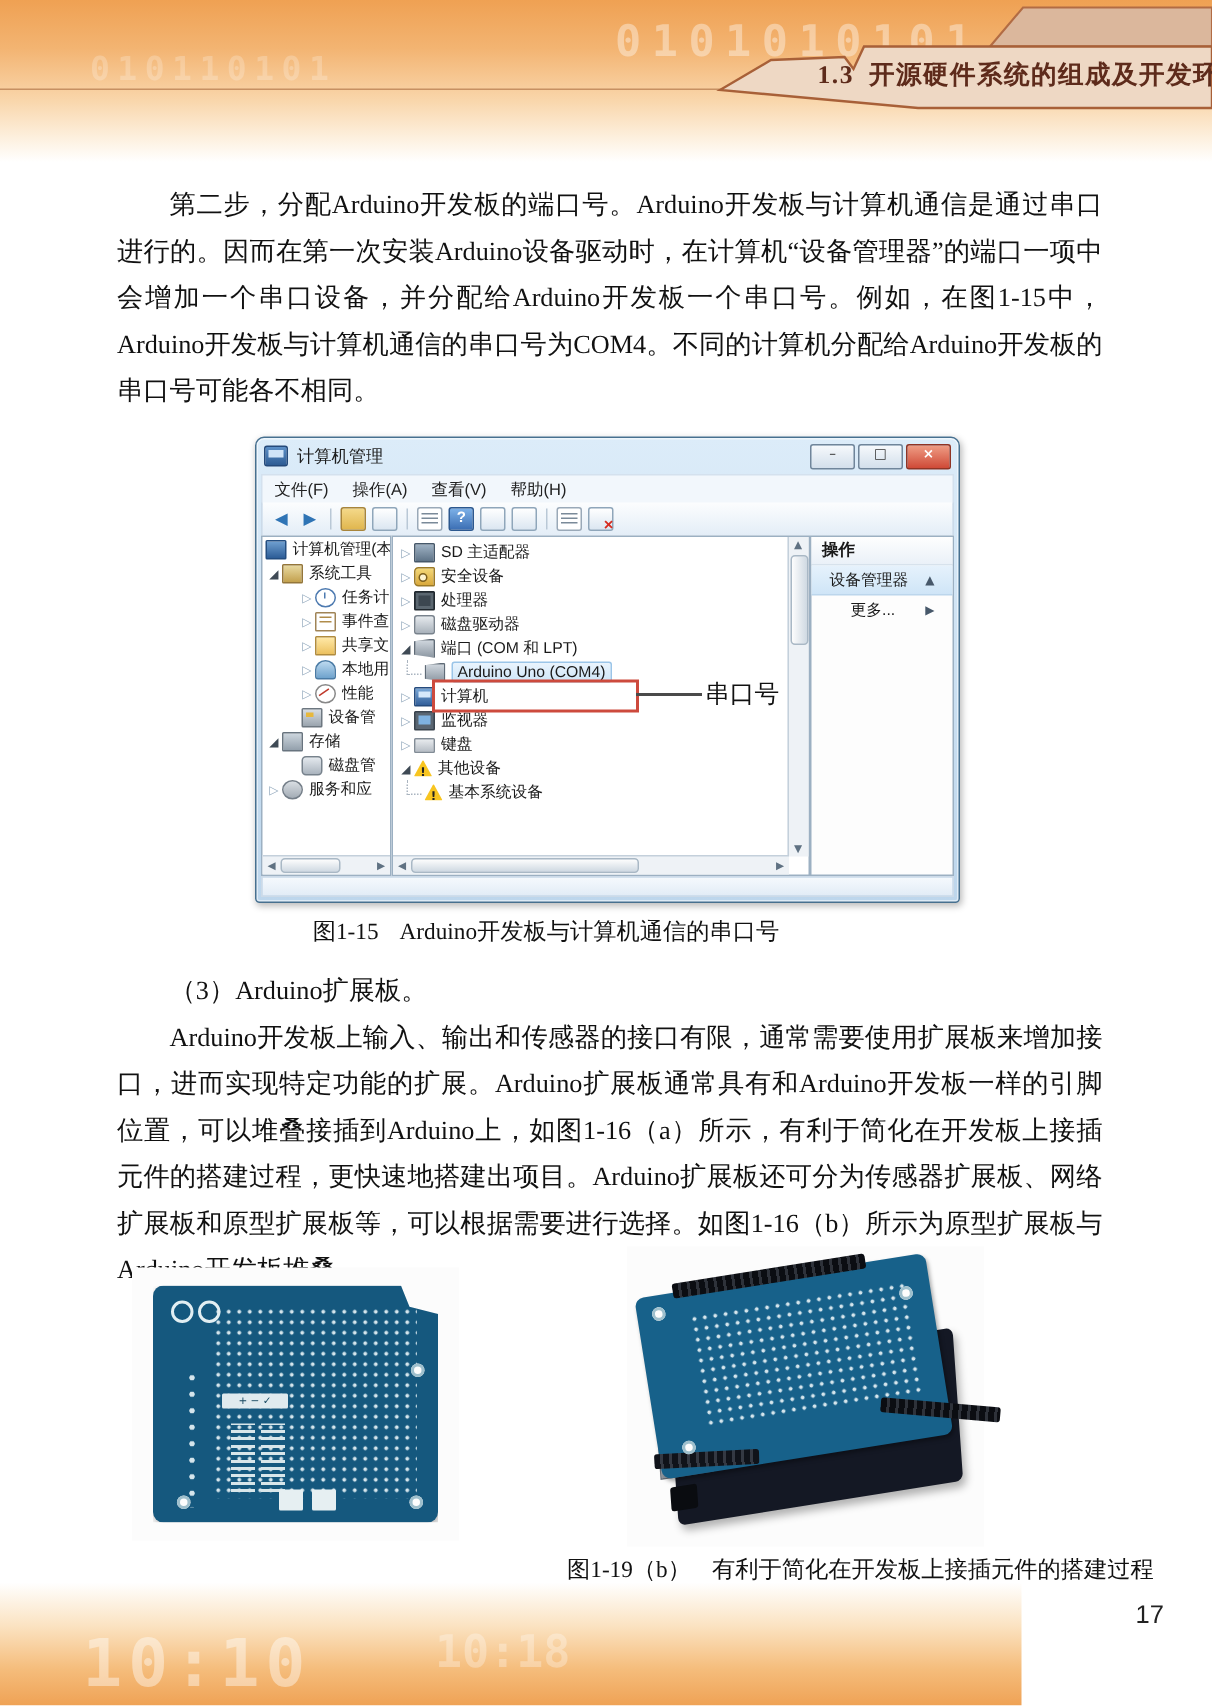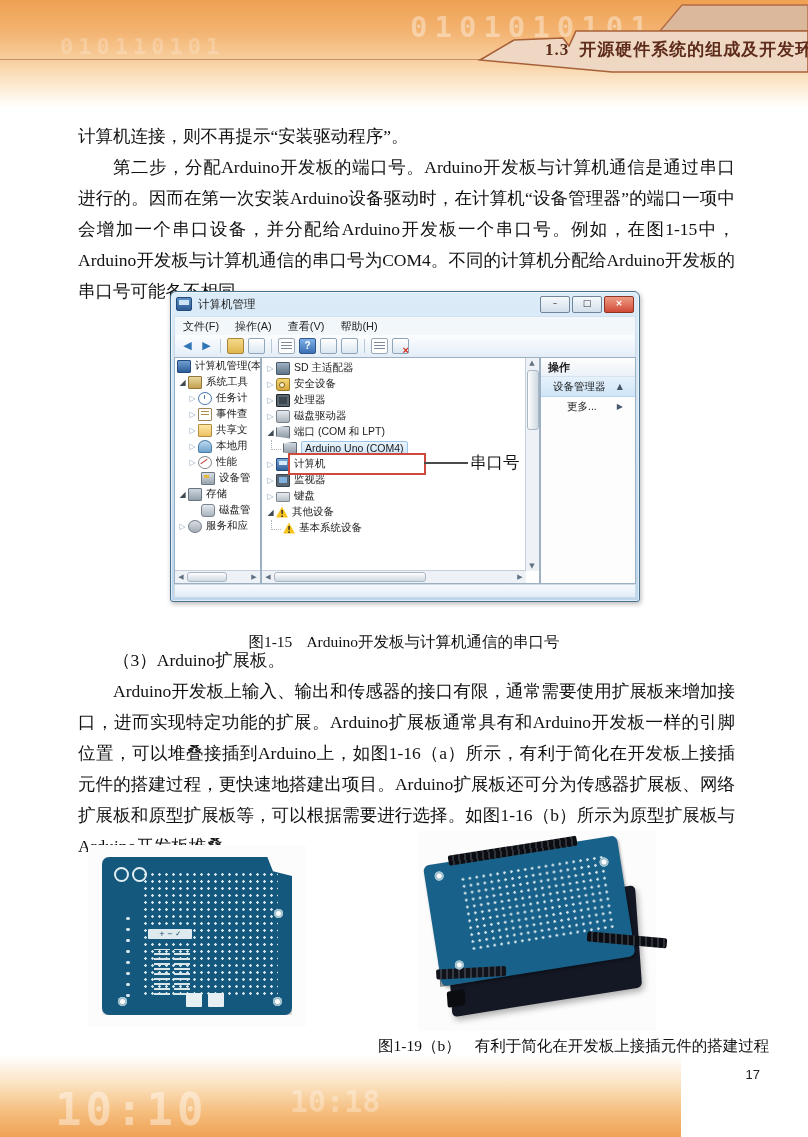--- a/index.html
+++ b/index.html
@@ -60,21 +60,21 @@
   .pane{position:absolute;background:#fff;border:1px solid #9cb0c2;}
   .pane-left{left:3px;top:65px;width:85px;bottom:17px;overflow:hidden;}
   .pane-mid{left:90px;top:65px;width:277px;bottom:17px;}
   .pane-right{left:369px;top:65px;right:3px;bottom:17px;background:#fdfdfd;}
   .trow{height:16px;display:flex;align-items:center;font-size:10.5px;color:#1a1a1a;white-space:nowrap;padding-left:2px;}
   .arr{width:11px;text-align:center;font-family:"DejaVu Sans",sans-serif;font-size:8px;flex:0 0 11px;}
   .arr.c::before{content:"▷";color:#93a9bd;}
   .arr.e::before{content:"◢";color:#3f4a55;}
   .ti{width:12px;height:11px;flex:0 0 12px;margin-right:4px;border-radius:1px;position:relative;}
   .tl{overflow:hidden;}
-  .lv1{padding-left:12px;} .lv2{padding-left:26px;}
+  .lv1{padding-left:24px;} .lv2{padding-left:26px;}
   .conn{width:9px;height:9px;border-left:1px dotted #a9b4bf;border-bottom:1px dotted #a9b4bf;
         flex:0 0 9px;margin:-6px 2px 0 6px;}
   
   .i-mgmt{background:linear-gradient(#6f9fd0,#2d5d97);border:1px solid #234d80;}
   .i-tools{background:linear-gradient(#e8d9a0,#c3a14e);border:1px solid #94763a;}
   .i-clock{background:#fff;border:1px solid #4d7ab0;border-radius:50%;width:11px;}
   .i-clock::after{content:"";position:absolute;left:5px;top:2px;width:1px;height:4px;background:#4d7ab0;}
   .i-event{background:#fff;border:1px solid #a08456;}
   .i-event::after{content:"";position:absolute;left:2px;top:2px;right:2px;height:1px;background:#b08c4a;box-shadow:0 3px 0 #b08c4a;}
   .i-share{background:linear-gradient(#ffe9a8,#ecc15f);border:1px solid #b18c3e;}
@@ -119,21 +119,21 @@
   .ac-caret{margin-left:auto;font-family:"DejaVu Sans",sans-serif;font-size:8px;color:#47586a;}
   .ac-row.more{padding-left:26px;}
   .statusbar{position:absolute;left:3px;right:3px;bottom:3px;height:12px;
        background:linear-gradient(#f5f9fd,#e2ecf6);border:1px solid #ccdae8;}
   
   .redbox{position:absolute;left:118px;top:162px;width:134px;height:18px;border:2px solid #cd4a3d;z-index:5;}
   .annline{position:absolute;left:254px;top:171px;width:44px;height:0;border-top:2px solid #4a4a4a;z-index:5;}
   .anntext{position:absolute;left:300px;top:161px;font-size:16.5px;color:#111;z-index:5;white-space:nowrap;}
   
   .cap{position:absolute;color:#111;font-size:15.5px;text-align:center;white-space:nowrap;}
-  .cap15{left:0;top:632px;width:728px;padding-left:40px;}
+  .cap15{left:0;top:611px;width:728px;}
   .cap-label{margin-right:14px;}
   .cap16a{left:95px;top:1036px;width:228px;margin-top:20px;}
   .cap16b{left:378px;top:1036px;width:330px;}
   
   .photo{position:absolute;background:#fcfcfc;}
   .ph-a{left:88px;top:845px;width:218px;height:182px;}
   .ph-b{left:418px;top:831px;width:238px;height:200px;}
   .pcb{position:absolute;left:14px;top:12px;width:190px;height:158px;background:#15587e;border-radius:7px;
        clip-path:polygon(0 0,87% 0,90% 9%,100% 12%,100% 100%,0 100%);box-shadow:1px 2px 4px rgba(0,0,0,.25);}
   .dots{position:absolute;background-image:radial-gradient(circle,#d5e5ec 1.1px,rgba(0,0,0,0) 1.5px);
@@ -162,40 +162,39 @@
   .hs1{left:26px;top:-6px;width:130px;}
   .hs2{left:150px;top:100px;width:80px;transform:rotate(14deg);}
   .hs3{left:-4px;top:108px;width:70px;transform:rotate(6deg);background:repeating-linear-gradient(90deg,#10131a 0 4px,#343943 4px 6px);}
   
   .ftr{position:absolute;left:0;bottom:0;width:681px;height:82px;
        background:linear-gradient(180deg,#ffffff 0%,#fbe3c2 35%,#f5bd7c 70%,#efa255 100%);}
   .ftr-digits{position:absolute;font-family:"DejaVu Sans Mono",monospace;font-weight:bold;
        color:rgba(255,255,255,.42);}
   .fd1{left:55px;bottom:2px;font-size:44px;letter-spacing:4px;}
   .fd2{left:290px;bottom:18px;font-size:30px;color:rgba(255,255,255,.3);}
-  .pageno{position:absolute;right:48px;top:1067px;font-size:13px;color:#222;font-family:"Liberation Sans","DejaVu Sans",sans-serif;}
+  .pageno{position:absolute;right:32px;top:1067px;font-size:17px;color:#222;font-family:"Liberation Sans","DejaVu Sans",sans-serif;}
 </style>
 </head>
 <body>
 
 <div class="hdr">
   <div class="hdr-digits">0101010101</div>
   <div class="hdr-digits2">010110101</div>
   <div class="hdr-line"></div>
   <svg class="banner-svg" width="338" height="80" viewBox="0 0 338 80">
     <path d="M 190 31 L 212 5 L 338 5 L 338 31 Z" fill="#dbb79c" stroke="#b26c44" stroke-width="1.4"></path>
     <path d="M 10 60 L 44 40 L 93 38 L 99 46 L 106 31 L 338 31 L 338 72 L 142 72 Z" fill="#eed8c4" stroke="#a86038" stroke-width="1.6"></path>
   </svg>
   <div class="banner-title">
     <span class="banner-num">1.3</span><span>开源硬件系统的组成及开发环境</span>
   </div>
 </div>
 
 <div class="tb tb1">
-  <p>计算机连接，则不再提示“安装驱动程序”。</p>
   <p class="ind">第二步，分配Arduino开发板的端口号。Arduino开发板与计算机通信是通过串口进行的。因而在第一次安装Arduino设备驱动时，在计算机“设备管理器”的端口一项中会增加一个串口设备，并分配给Arduino开发板一个串口号。例如，在图1-15中，Arduino开发板与计算机通信的串口号为COM4。不同的计算机分配给Arduino开发板的串口号可能各不相同。</p>
 </div>
 
 <div class="fig15">
   <div class="win">
     <div class="titlebar">
       <span class="win-ico"></span>
       <span class="win-title">计算机管理</span>
       <span class="winbtns">
         <span class="wbtn">–</span>

